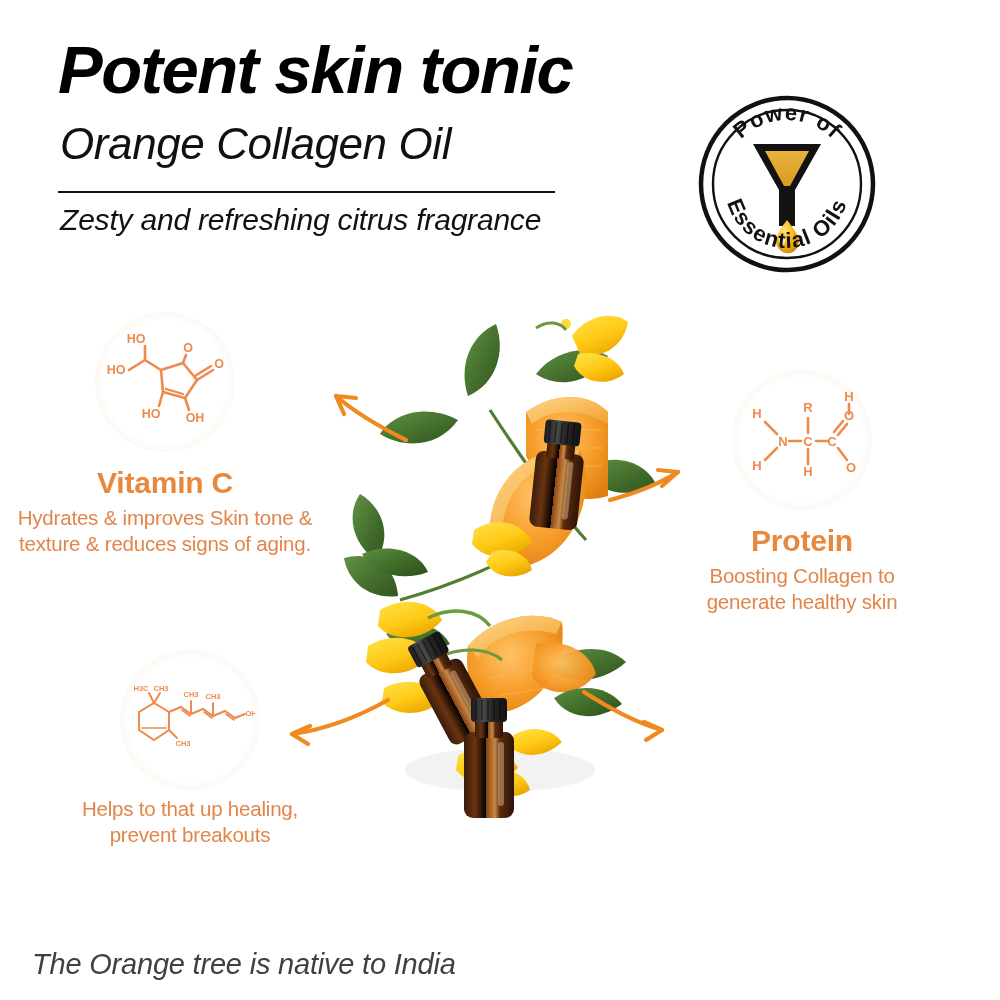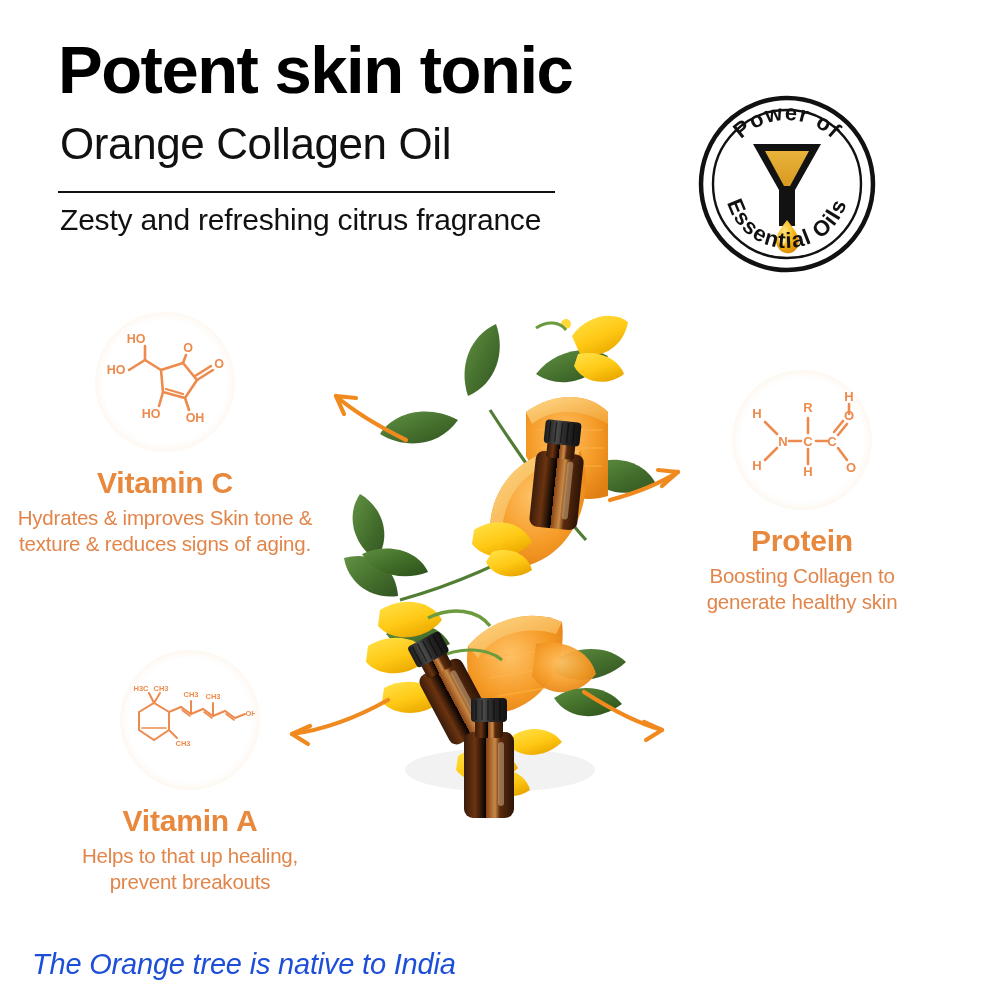--- a/index.html
+++ b/index.html
@@ -8,21 +8,21 @@
     width:1000px;height:1000px;
     background:#ffffff;
     font-family:"Liberation Sans","DejaVu Sans",sans-serif;
     overflow:hidden;
     position:relative;
     -webkit-font-smoothing:antialiased;
   }
   .page{position:relative;width:1000px;height:1000px;}
 
   
-  .header{position:absolute;left:0;top:0;width:1000px;height:300px;}
+  .header{position:absolute;left:0;top:0;width:1000px;height:300px;font-style:italic;}
   .title{
     position:absolute;left:58px;top:36px;
     font-size:67px;font-weight:bold;color:#000;
     letter-spacing:-1.5px;line-height:1.0;white-space:nowrap;
   }
   .subtitle{
     position:absolute;left:60px;top:122px;
     font-size:44px;font-weight:normal;color:#111;
     letter-spacing:-0.4px;line-height:1.0;white-space:nowrap;
   }
@@ -83,21 +83,21 @@
     line-height:1.28;letter-spacing:-0.2px;
     padding:0 14px;
   }
   .card-tr .card-desc{padding:0 34px;}
   .card-br .card-desc{padding:0 12px;}
   .card-bl .card-desc{padding:0 24px;}
 
   
   .footer{
     position:absolute;left:32px;top:948px;
-    font-size:29px;font-style:italic;color:#1d4ed8;
+    font-size:29px;font-style:italic;color:#404040;
     letter-spacing:-0.2px;white-space:nowrap;
   }
 </style>
 </head>
 <body>
 
 <div class="page">
 
   <div class="header">
     <div class="title">Potent skin tonic</div>
@@ -405,20 +405,19 @@
         <g fill="#ED8B4E" font-family="'Liberation Sans',sans-serif" font-size="7.5" font-weight="bold">
           <text x="16" y="9" text-anchor="middle">H3C</text>
           <text x="36" y="9" text-anchor="middle">CH3</text>
           <text x="66" y="15" text-anchor="middle">CH3</text>
           <text x="88" y="17" text-anchor="middle">CH3</text>
           <text x="58" y="64" text-anchor="middle">CH3</text>
           <text x="126" y="34" text-anchor="middle">OH</text>
         </g>
       </svg>
     </div>
-    <div class="card-title">Vitamin A</div>
     <div class="card-desc">Helps to that up healing, prevent breakouts</div>
   </div>
 
 
   <div class="footer">The Orange tree is native to India</div>
 
 </div>
 
 </body></html>

